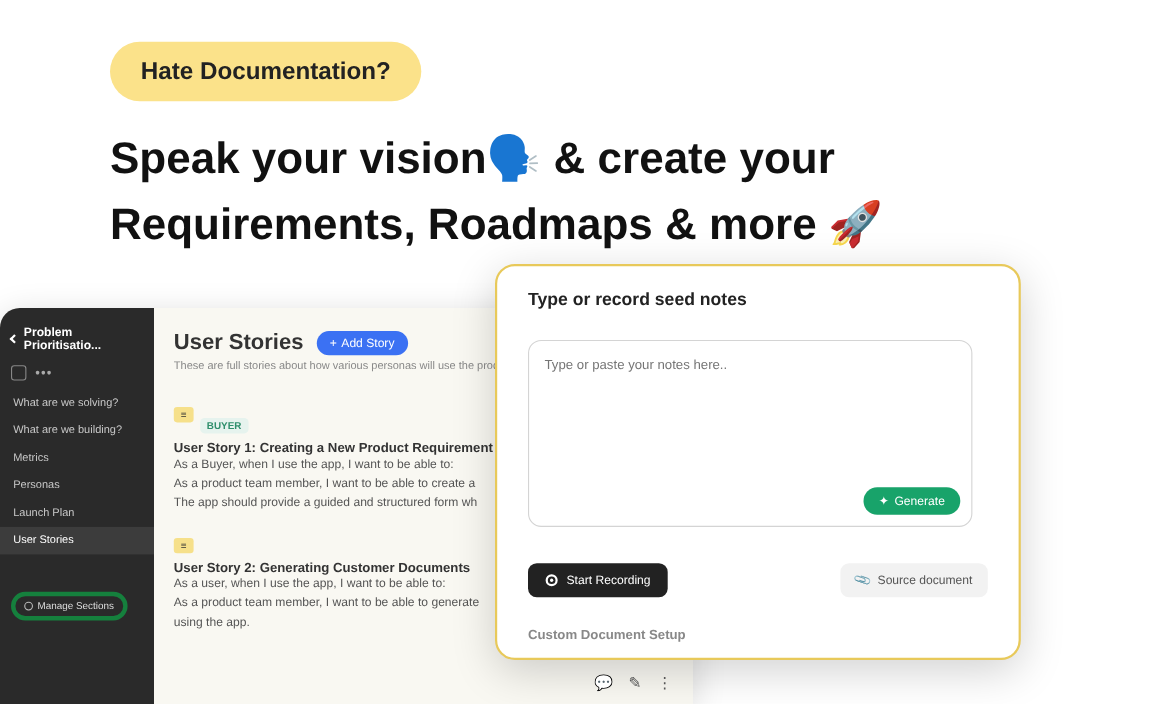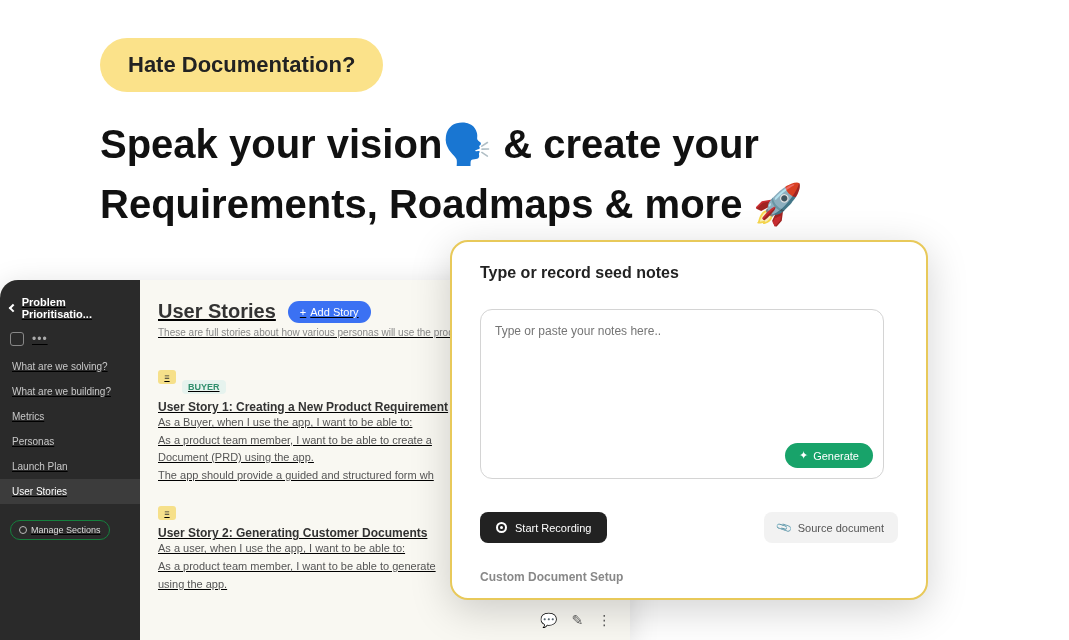--- a/index.html
+++ b/index.html
@@ -38,21 +38,20 @@
     position: absolute;
     left: 0;
     top: 280px;
     width: 630px;
     height: 360px;
     border-radius: 18px 18px 0 0;
     overflow: hidden;
     box-shadow: 0 6px 30px rgba(0,0,0,0.15);
     display: flex;
     background: #f9f8f2;
-    text-decoration: underline;
   }
   .sidebar {
     width: 140px;
     background: #2a2a2a;
     color: #cfcfcf;
     font-size: 10px;
     display: flex;
     flex-direction: column;
     padding-top: 8px;
   }
@@ -77,22 +76,22 @@
   .nav-item {
     padding: 7px 12px;
     cursor: pointer;
     color: #c8c8c8;
   }
   .nav-item.active {
     background: #3c3c3c;
     color: #fff;
   }
   .manage-btn {
-    margin: 16px 10px;
-    border: 1px solid #15803d;
+    margin: 34px 10px;
+    border: 4px solid #15803d;
     border-radius: 14px;
     padding: 4px 8px;
     font-size: 9px;
     color: #ddd;
     display: inline-flex;
     align-items: center;
     gap: 4px;
     cursor: pointer;
     align-self: flex-start;
   }
@@ -234,21 +233,20 @@
     <div class="content-sub">These are full stories about how various personas will use the produc</div>
     <div id="stories-holder">
         <div class="story">
           <div class="persona-row">
             <div class="persona-badge">≡</div>
             <div class="persona-chip">BUYER</div>
           </div>
           <div class="story-title">User Story 1: Creating a New Product Requirement</div>
           <div class="story-line">As a Buyer, when I use the app, I want to be able to:</div>
           <div class="story-line">As a product team member, I want to be able to create a</div>
-          <div class="story-line">Document (PRD) using the app.</div>
           <div class="story-line">The app should provide a guided and structured form wh</div>
         </div>
         <div class="story">
           <div class="persona-row">
             <div class="persona-badge">≡</div>
           </div>
           <div class="story-title">User Story 2: Generating Customer Documents</div>
           <div class="story-line">As a user, when I use the app, I want to be able to:</div>
           <div class="story-line">As a product team member, I want to be able to generate</div>
           <div class="story-line">using the app.</div>

